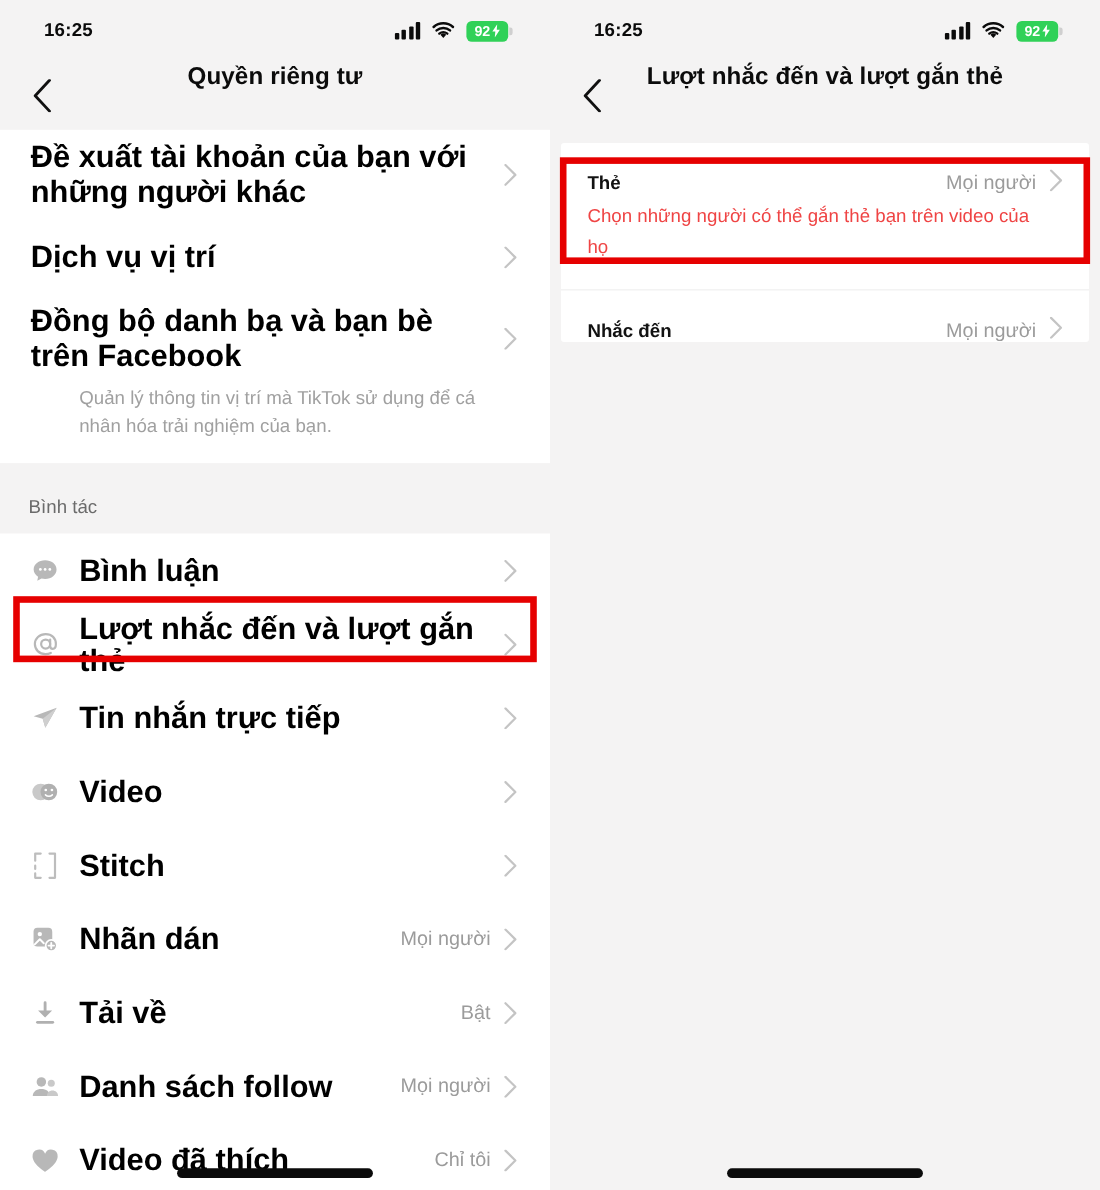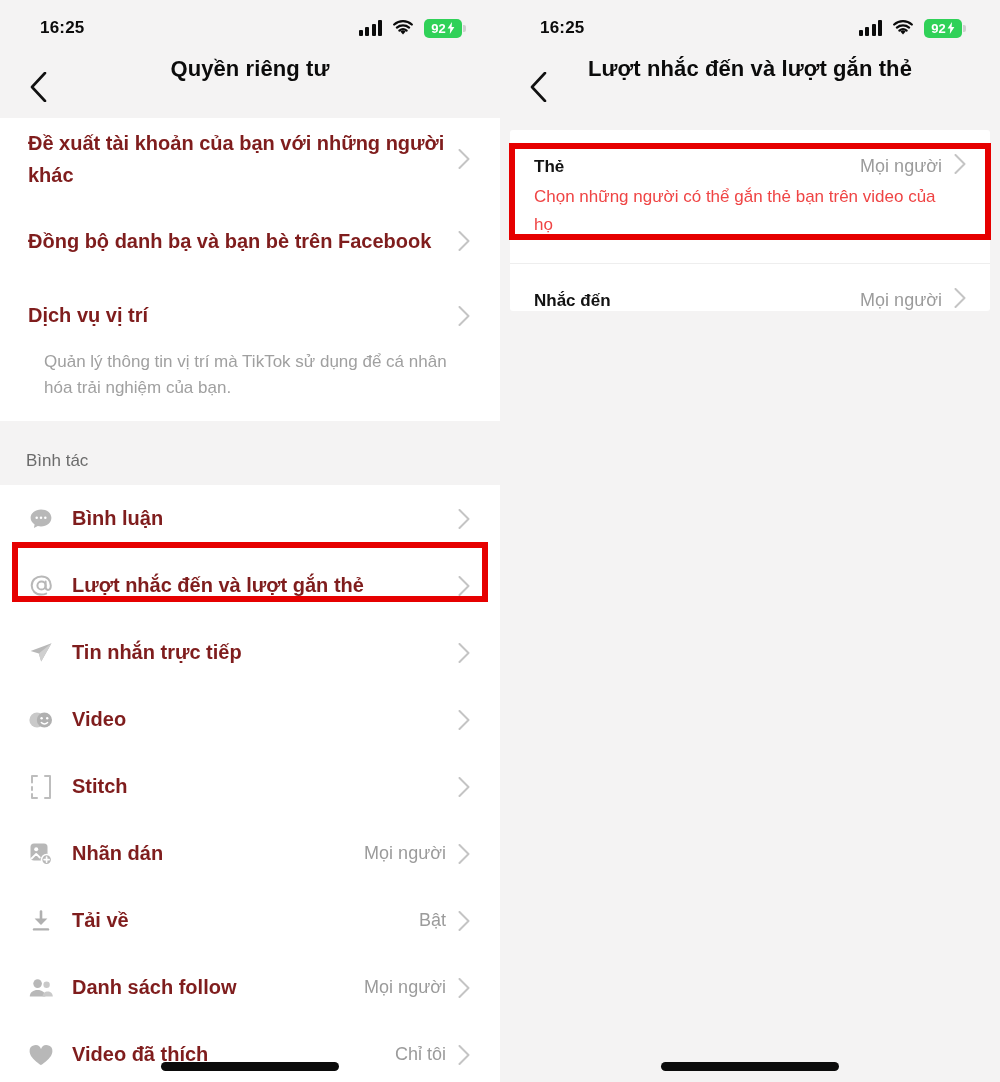--- a/index.html
+++ b/index.html
@@ -62,31 +62,32 @@
   .row {
     position: relative; display: flex; align-items: center;
     padding: 0 30px 0 26px; min-height: 67px;
   }
   .row .icon {
     width: 30px; height: 30px; margin-right: 16px;
     display: flex; align-items: center; justify-content: center; flex: 0 0 30px;
   }
   .row .icon svg { display: block; }
   .row .label {
-    flex: 1 1 auto; font-size: 20px; font-weight: 700; color: #7f1d1d; line-height: 29px;
+    flex: 1 1 auto; font-size: 28px; font-weight: 700; color: #000000; line-height: 29px;
   }
   .row .label.noicon { padding-left: 2px; }
   .row .value {
     font-size: 18px; color: #9b9b9b; margin-left: 12px; white-space: nowrap; font-weight: 400;
   }
   .chev { margin-left: 12px; display:flex; align-items:center; }
   .chev svg { display: block; }
   .desc {
     font-size: 17px; color: #a0a0a0; line-height: 26px;
     padding: 0 40px 20px 44px;
+    margin-left: 28px;
   }
   .section-label {
     font-size: 17px; color: #6b6b6b; padding: 30px 0 14px 26px;
   }
 
   
   .row-2line { min-height: 82px; align-items: center; }
   .row-2line .label { line-height: 32px; }
 
   
@@ -152,30 +153,30 @@
 
     <div class="card left-card-top">
       <div class="row row-2line">
         <div class="label noicon">Đề xuất tài khoản của bạn với những người khác</div>
         <div class="chev">
           <svg width="12" height="20" viewBox="0 0 12 20">
               <path d="M1.5 1l9 9-9 9" stroke="#c4c4c4" stroke-width="2" fill="none" stroke-linecap="round" stroke-linejoin="round"></path>
             </svg>
         </div>
       </div>
+      <div class="row">
+        <div class="label noicon">Dịch vụ vị trí</div>
+        <div class="chev">
+          <svg width="12" height="20" viewBox="0 0 12 20">
+              <path d="M1.5 1l9 9-9 9" stroke="#c4c4c4" stroke-width="2" fill="none" stroke-linecap="round" stroke-linejoin="round"></path>
+            </svg>
+        </div>
+      </div>
       <div class="row row-2line">
         <div class="label noicon">Đồng bộ danh bạ và bạn bè trên Facebook</div>
-        <div class="chev">
-          <svg width="12" height="20" viewBox="0 0 12 20">
-              <path d="M1.5 1l9 9-9 9" stroke="#c4c4c4" stroke-width="2" fill="none" stroke-linecap="round" stroke-linejoin="round"></path>
-            </svg>
-        </div>
-      </div>
-      <div class="row">
-        <div class="label noicon">Dịch vụ vị trí</div>
         <div class="chev">
           <svg width="12" height="20" viewBox="0 0 12 20">
               <path d="M1.5 1l9 9-9 9" stroke="#c4c4c4" stroke-width="2" fill="none" stroke-linecap="round" stroke-linejoin="round"></path>
             </svg>
         </div>
       </div>
       <div class="desc">Quản lý thông tin vị trí mà TikTok sử dụng để cá nhân hóa trải nghiệm của bạn.</div>
     </div>
 
     <div class="section-label">Bình tác</div>

